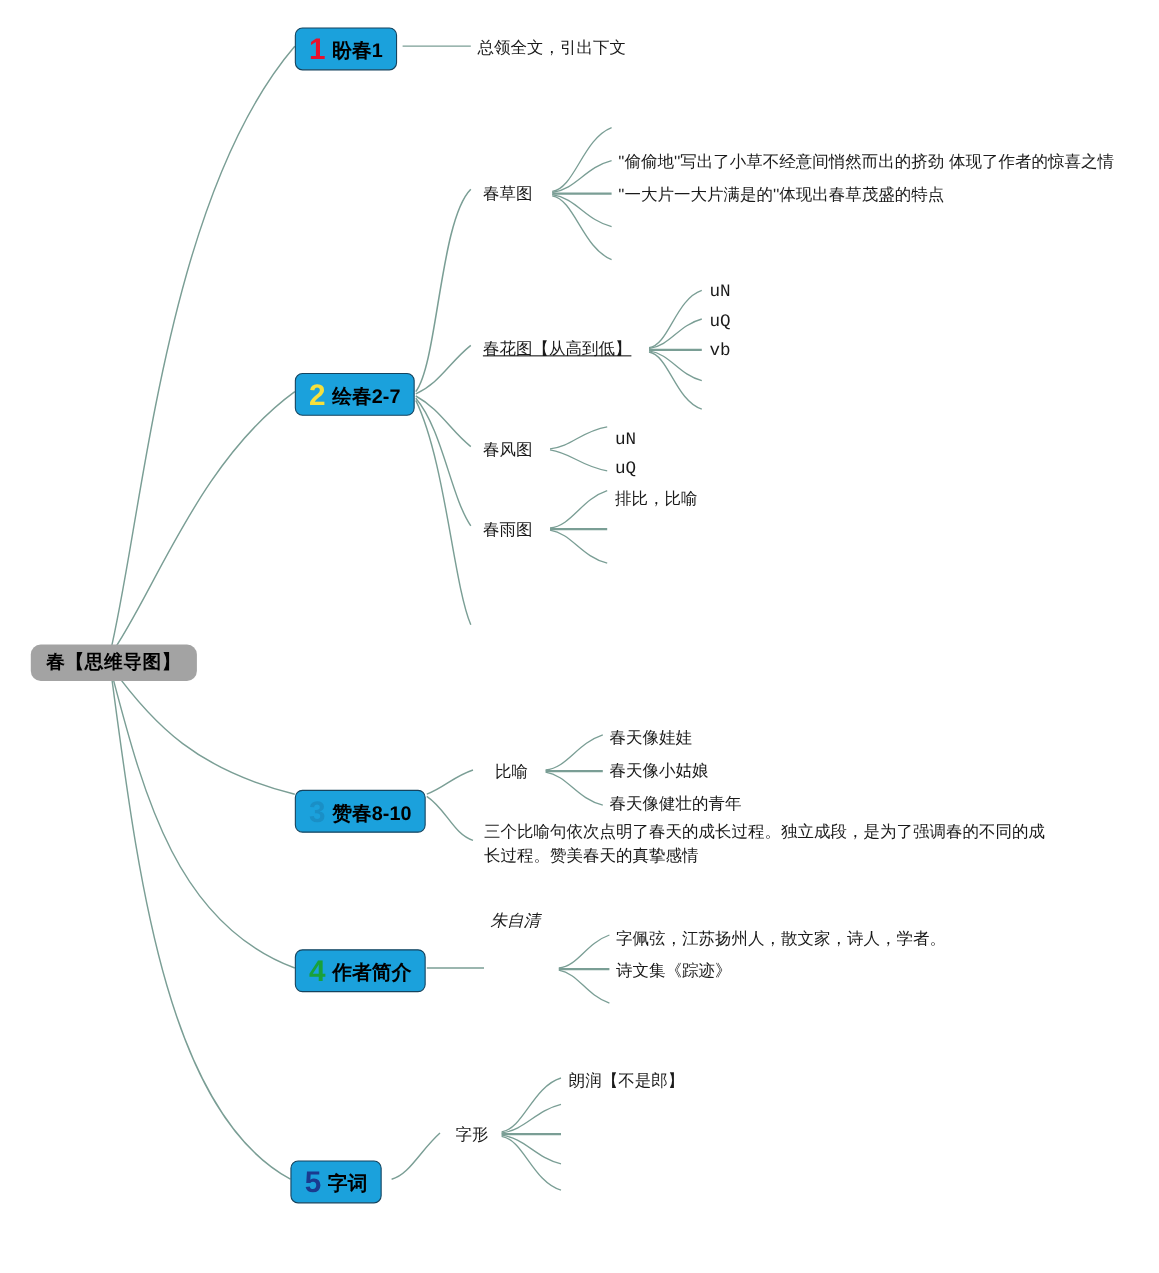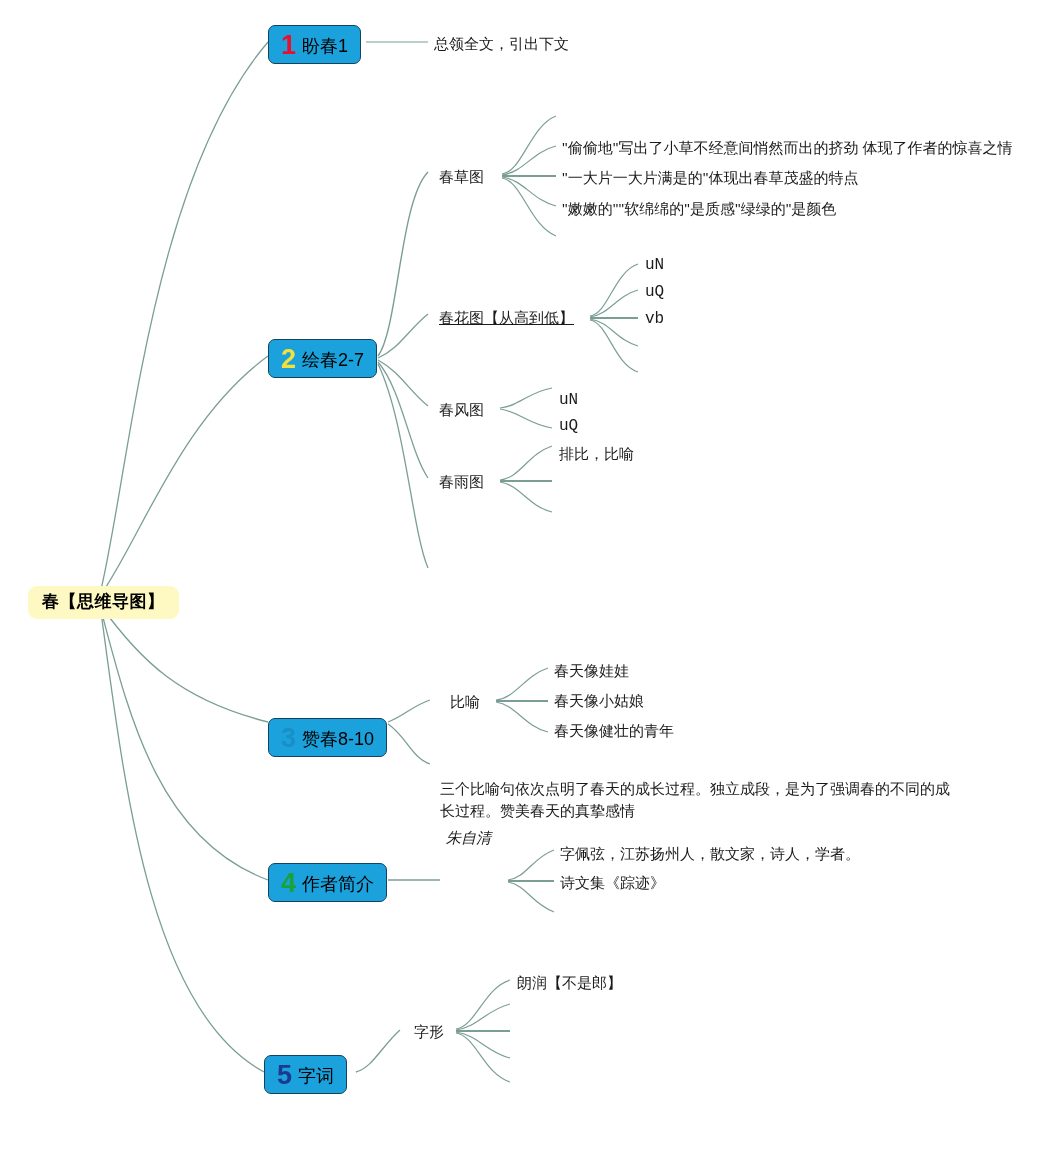--- a/index.html
+++ b/index.html
@@ -13,21 +13,21 @@
     overflow: hidden;
     font-family: "Liberation Sans", "DejaVu Sans", sans-serif;
   }
   #canvas { position: absolute; inset: 0; width: 1054px; height: 1157px; }
   #edges { position: absolute; left: 0; top: 0; width: 1054px; height: 1157px; }
   #edges path { fill: none; stroke: #7a9e95; }
 
   
   .root-node {
     position: absolute;
-    background: #fef9c3;
+    background: #a3a3a3;
     border-radius: 9px;
     padding: 6px 14px 7px 14px;
     color: #000000;
     font-weight: bold;
     font-size: 17px;
     letter-spacing: 0.5px;
     white-space: nowrap;
     line-height: 1.2;
   }
 
@@ -52,21 +52,21 @@
     top: 2px;
   }
   .l1-num.c-red   { color: #E8112D; }
   .l1-num.c-yellow{ color: #F5E03C; }
   .l1-num.c-blue  { color: #1a8fc6; }
   .l1-num.c-green { color: #19A13A; }
   .l1-num.c-navy  { color: #1A3A8F; }
   .l1-label {
     color: #000000;
     font-size: 18px;
-    font-weight: 400;
+    font-weight: 700;
   }
 
   
   .tx {
     position: absolute;
     color: #1a1a1a;
     font-size: 15px;
     line-height: 1.45;
     white-space: nowrap;
   }
@@ -196,33 +196,32 @@
 
   <div class="tx" style="left:434px; top:33px;">总领全文，引出下文</div>
 
   <div class="tx l2" style="left:439px; top:166px;">春草图</div>
   <div class="tx l2" style="left:439px; top:307px;text-decoration:underline;">春花图【从高到低】</div>
   <div class="tx l2" style="left:439px; top:399px;">春风图</div>
   <div class="tx l2" style="left:439px; top:471px;">春雨图</div>
 
   <div class="tx" style="left:562px; top:137px;">''偷偷地''写出了小草不经意间悄然而出的挤劲 体现了作者的惊喜之情</div>
   <div class="tx" style="left:562px; top:167px;">''一大片一大片满是的''体现出春草茂盛的特点</div>
-  <div class="tx" style="left:562px; top:198px;">''嫩嫩的''''软绵绵的''是质感''绿绿的''是颜色</div>
 
   <div class="tx serif" style="left:645px; top:254px;">uN</div>
   <div class="tx serif" style="left:645px; top:281px;">uQ</div>
   <div class="tx serif" style="left:645px; top:308px;">vb</div>
 
   <div class="tx serif" style="left:559px; top:389px;">uN</div>
   <div class="tx serif" style="left:559px; top:415px;">uQ</div>
 
   <div class="tx" style="left:559px; top:443px;">排比，比喻</div>
 
   <div class="tx l2" style="left:450px; top:691px;">比喻</div>
-  <div class="tx wrap" style="left:440px; top:746px; width:512px;margin-top:32px;">三个比喻句依次点明了春天的成长过程。独立成段，是为了强调春的不同的成长过程。赞美春天的真挚感情</div>
+  <div class="tx wrap" style="left:440px; top:746px; width:512px;">三个比喻句依次点明了春天的成长过程。独立成段，是为了强调春的不同的成长过程。赞美春天的真挚感情</div>
 
   <div class="tx" style="left:554px; top:660px;">春天像娃娃</div>
   <div class="tx" style="left:554px; top:690px;">春天像小姑娘</div>
   <div class="tx" style="left:554px; top:720px;">春天像健壮的青年</div>
 
   <div class="tx l2" style="left:446px; top:827px;font-style:italic;">朱自清</div>
   <div class="tx" style="left:560px; top:843px;">字佩弦，江苏扬州人，散文家，诗人，学者。</div>
   <div class="tx" style="left:560px; top:872px;">诗文集《踪迹》</div>
 
   <div class="tx l2" style="left:414px; top:1021px;">字形</div>

